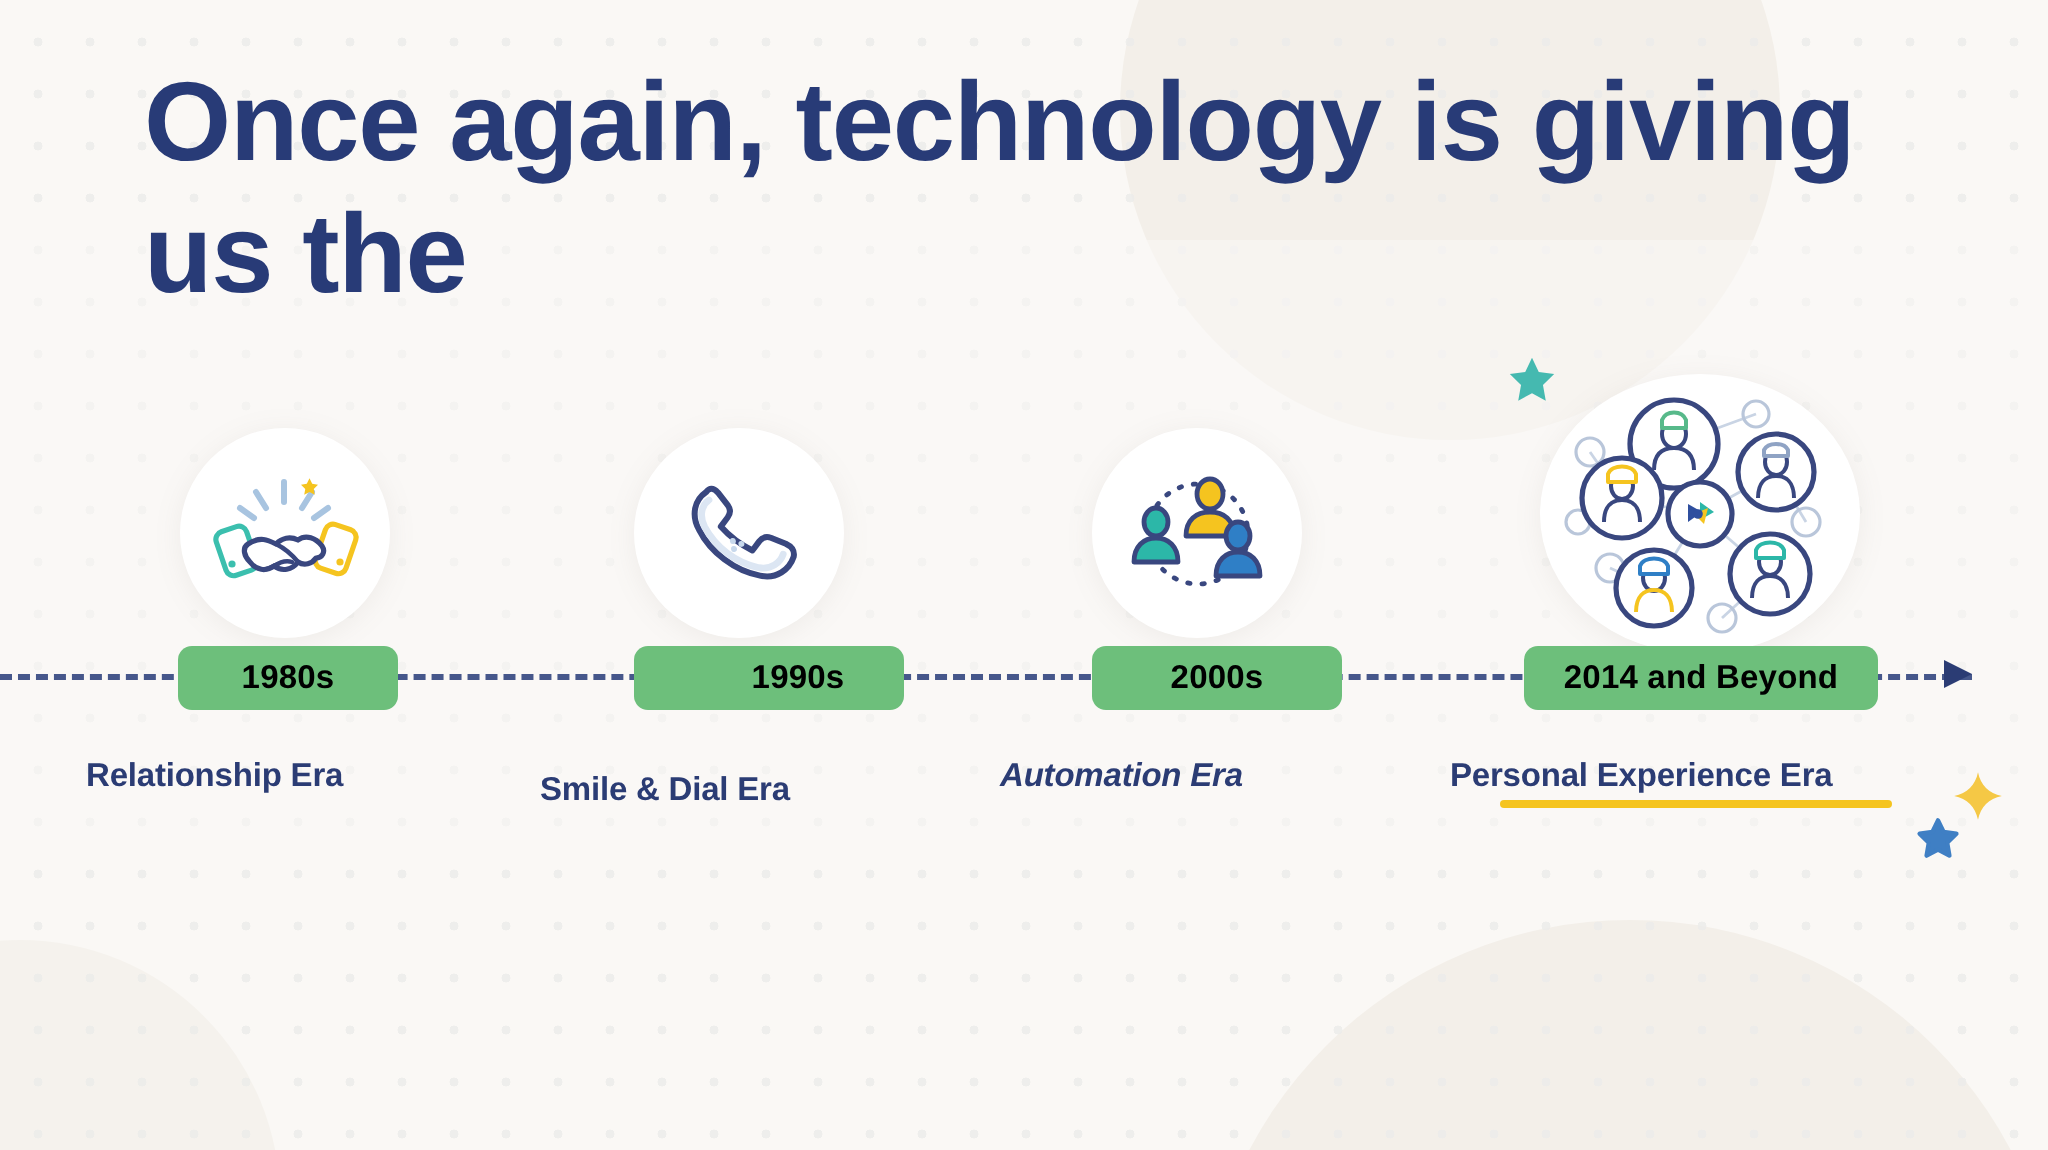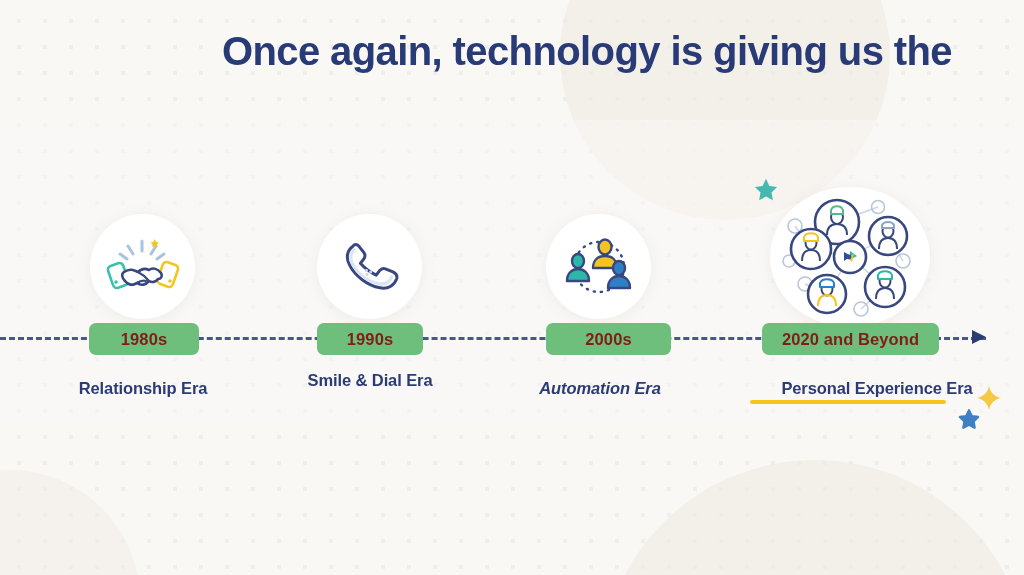--- a/index.html
+++ b/index.html
@@ -25,22 +25,22 @@
   .blob-br{width:430px;height:430px;left:600px;top:460px;}
   .blob-bl{width:260px;height:260px;left:-120px;top:470px;background:#f5f2ed;}
   .white-wash{
     position:absolute;left:0;top:120px;width:1024px;height:300px;
     background:#faf8f5;opacity:.55;pointer-events:none;
   }
 
   
   .title{
     position:absolute;left:50%;transform:translateX(-50%);
-    top:28px;width:880px;text-align:right;
-    color:#283b77;font-weight:bold;font-size:40px;line-height:1.17;
+    top:28px;width:880px;text-align:left;
+    color:#283b77;font-weight:bold;font-size:56px;line-height:1.17;
     letter-spacing:-.6px;
   }
   .title .ln{display:block;}
 
   
   .tl-line{
     position:absolute;left:0;top:336.5px;width:986px;height:0;
     border-top:3px dashed #3d4f86;
     opacity:.95;
   }
@@ -53,32 +53,32 @@
   }
 
   .node{position:absolute;top:0;}
   .disc{
     position:absolute;border-radius:50%;background:#ffffff;
     box-shadow:0 2px 14px rgba(140,130,115,.10);
     display:flex;align-items:center;justify-content:center;
   }
   .badge{
     position:absolute;
-    background:#6dbf7b;color:#7f1d1d;
+    background:#6dbf7b;color:#000000;
     border-radius:7px;
     font-weight:bold;font-size:16.5px;
     display:flex;align-items:center;justify-content:center;
     height:32px;
     white-space:nowrap;
     letter-spacing:.1px;
   }
   .era{
     position:absolute;
     color:#2b3c74;font-weight:bold;font-size:16.5px;
-    white-space:nowrap;text-align:center;
+    white-space:nowrap;
     letter-spacing:-.1px;
   }
   .underline{
     position:absolute;height:4px;background:#f5c41f;border-radius:2px;
   }
 
   
   .star{position:absolute;}
   svg{display:block;overflow:visible;}
 </style>
@@ -135,22 +135,22 @@
                    C57 43 56 41 53 39 L46 35 C44 34 42 34 40 36 L36 40
                    C30 36 26 32 22 26 L26 22 C28 20 28 18 27 16 L23 9
                    C21 6 19 6 17 8 Z" fill="#ffffff" stroke="#39477f" stroke-width="3" stroke-linejoin="round"></path>
           <path d="M18 12 C14 14 12 19 14 25 C18 36 27 45 38 49 C44 51 49 48 51 44" fill="none" stroke="#dce6f3" stroke-width="3.4" stroke-linecap="round"></path>
           <circle cx="27" cy="34" r="1.5" fill="#c7d8ec"></circle>
           <circle cx="31" cy="36" r="1.5" fill="#c7d8ec"></circle>
           <circle cx="27" cy="38" r="1.5" fill="#c7d8ec"></circle>
         </g>
       </svg>
     </div>
-    <div class="badge" style="left:317px;top:323px;width:106px;">1990s</div>
-    <div class="era" style="left:270px;top:371px;width:200px;">Smile &amp; Dial Era</div>
+    <div class="badge" style="left:317px;top:323px;width:106px;padding-left:29px;">1990s</div>
+    <div class="era" style="left:270px;top:386px;width:200px;">Smile &amp; Dial Era</div>
   </div>
 
   <div class="node">
     <div class="disc" style="left:546px;top:214px;width:105px;height:105px;">
       <svg width="72" height="66" viewBox="0 0 72 66">
         <circle cx="36" cy="33" r="25" fill="none" stroke="#39477f" stroke-width="2.4" stroke-linecap="round" stroke-dasharray="1.2 6"></circle>
         <g stroke="#39477f" stroke-width="2.4" stroke-linejoin="round">
           <ellipse cx="42" cy="13" rx="6.5" ry="7.5" fill="#f5c41f"></ellipse>
           <path d="M30 34 C30 26 35 22 42 22 C49 22 54 26 54 34 Z" fill="#f5c41f"></path>
           <ellipse cx="15" cy="27" rx="6" ry="7" fill="#2cb7a8"></ellipse>
@@ -213,22 +213,22 @@
         </g>
         <circle cx="75" cy="66" r="16" fill="#ffffff" stroke="#39477f" stroke-width="2.6"></circle>
         <g transform="translate(75,66)">
           <path d="M-6 -5 L1 -1 L-6 4 Z" fill="#2f4f9e"></path>
           <path d="M0 -6 L7 -1 L0 3 Z" fill="#2cb7a8"></path>
           <path d="M-3 0 L4 -3 L2 5 Z" fill="#f5c41f"></path>
           <circle cx="-1" cy="0" r="2.4" fill="#2f4f9e"></circle>
         </g>
       </svg>
     </div>
-    <div class="badge" style="left:762px;top:323px;width:177px;">2020 and Beyond</div>
-    <div class="era" style="left:752px;top:379px;width:250px;">Personal Experience Era</div>
+    <div class="badge" style="left:762px;top:323px;width:177px;">2014 and Beyond</div>
+    <div class="era" style="left:725px;top:379px;width:250px;">Personal Experience Era</div>
     <div class="underline" style="left:750px;top:400px;width:196px;"></div>
   </div>
 
   <div class="star" style="left:752px;top:177px;">
     <svg width="28" height="28" viewBox="0 0 24 24">
       <path d="M12 1.6 l2.9 6.1 6.6 .9 -4.8 4.7 1.2 6.7 -5.9-3.2 -5.9 3.2 1.2-6.7 -4.8-4.7 6.6-.9z" fill="#45b9b0"></path>
     </svg>
   </div>
   <div class="star" style="left:976px;top:385px;">
     <svg width="26" height="26" viewBox="0 0 24 24">

